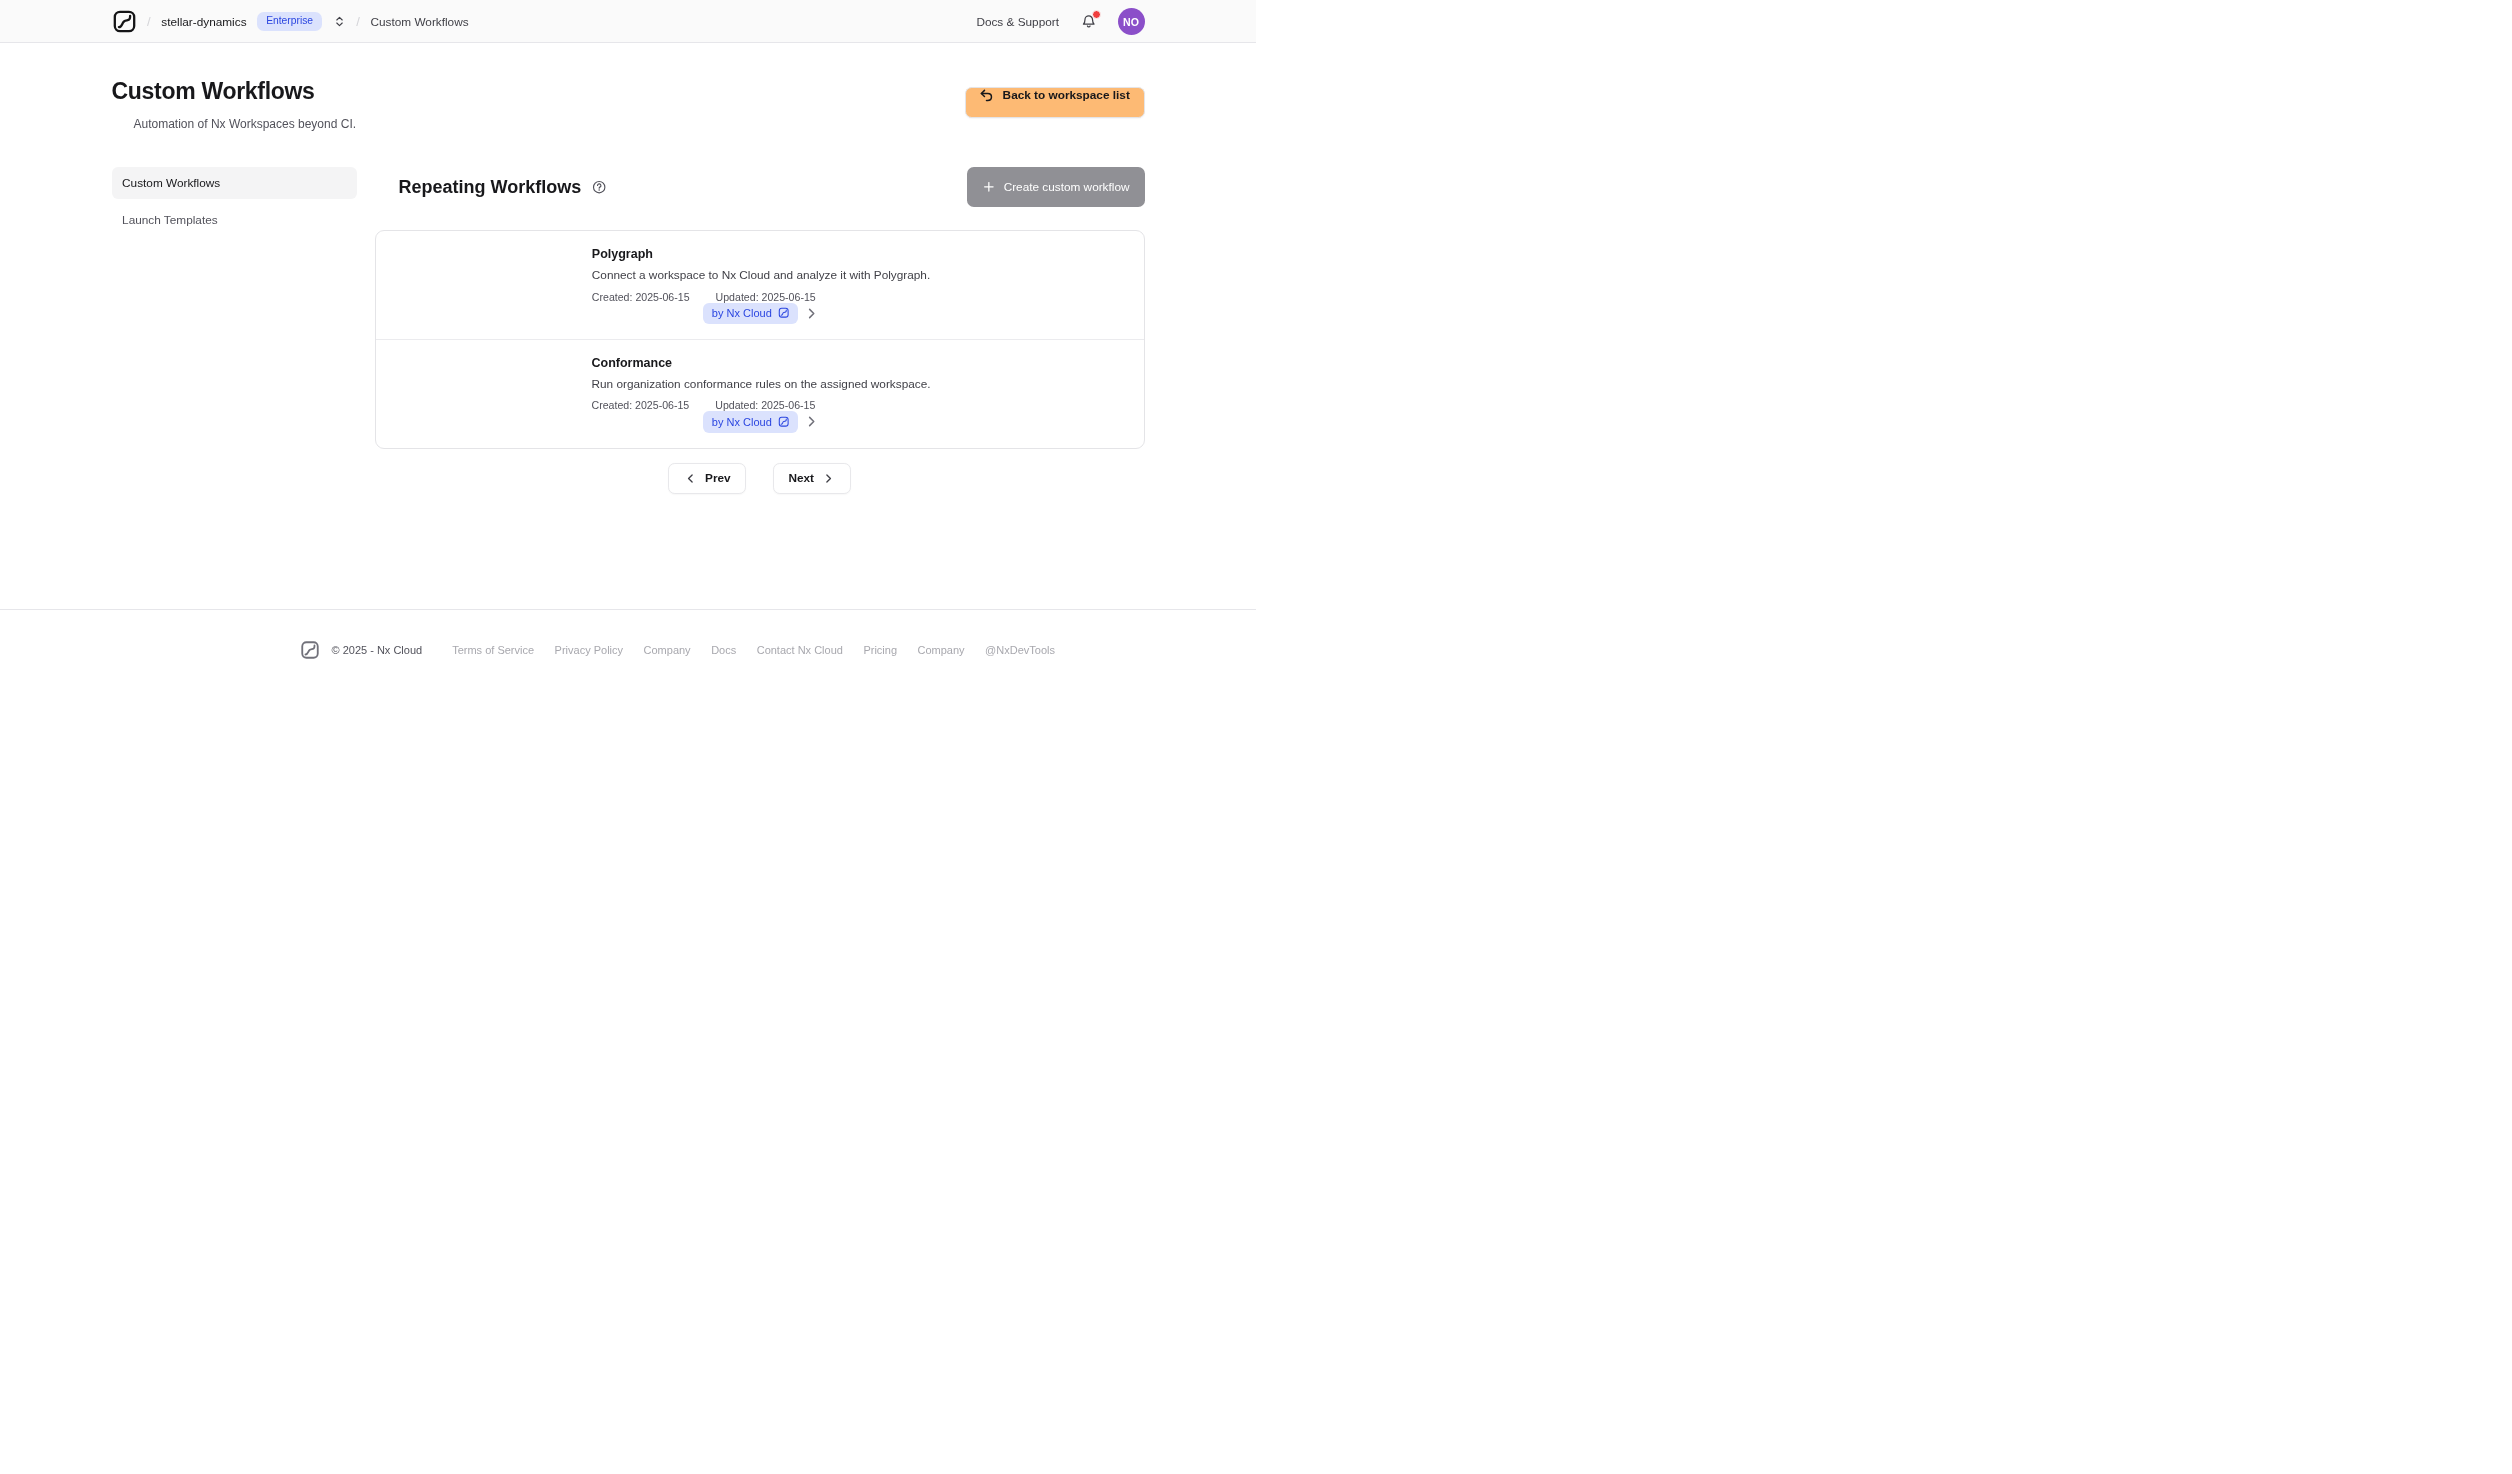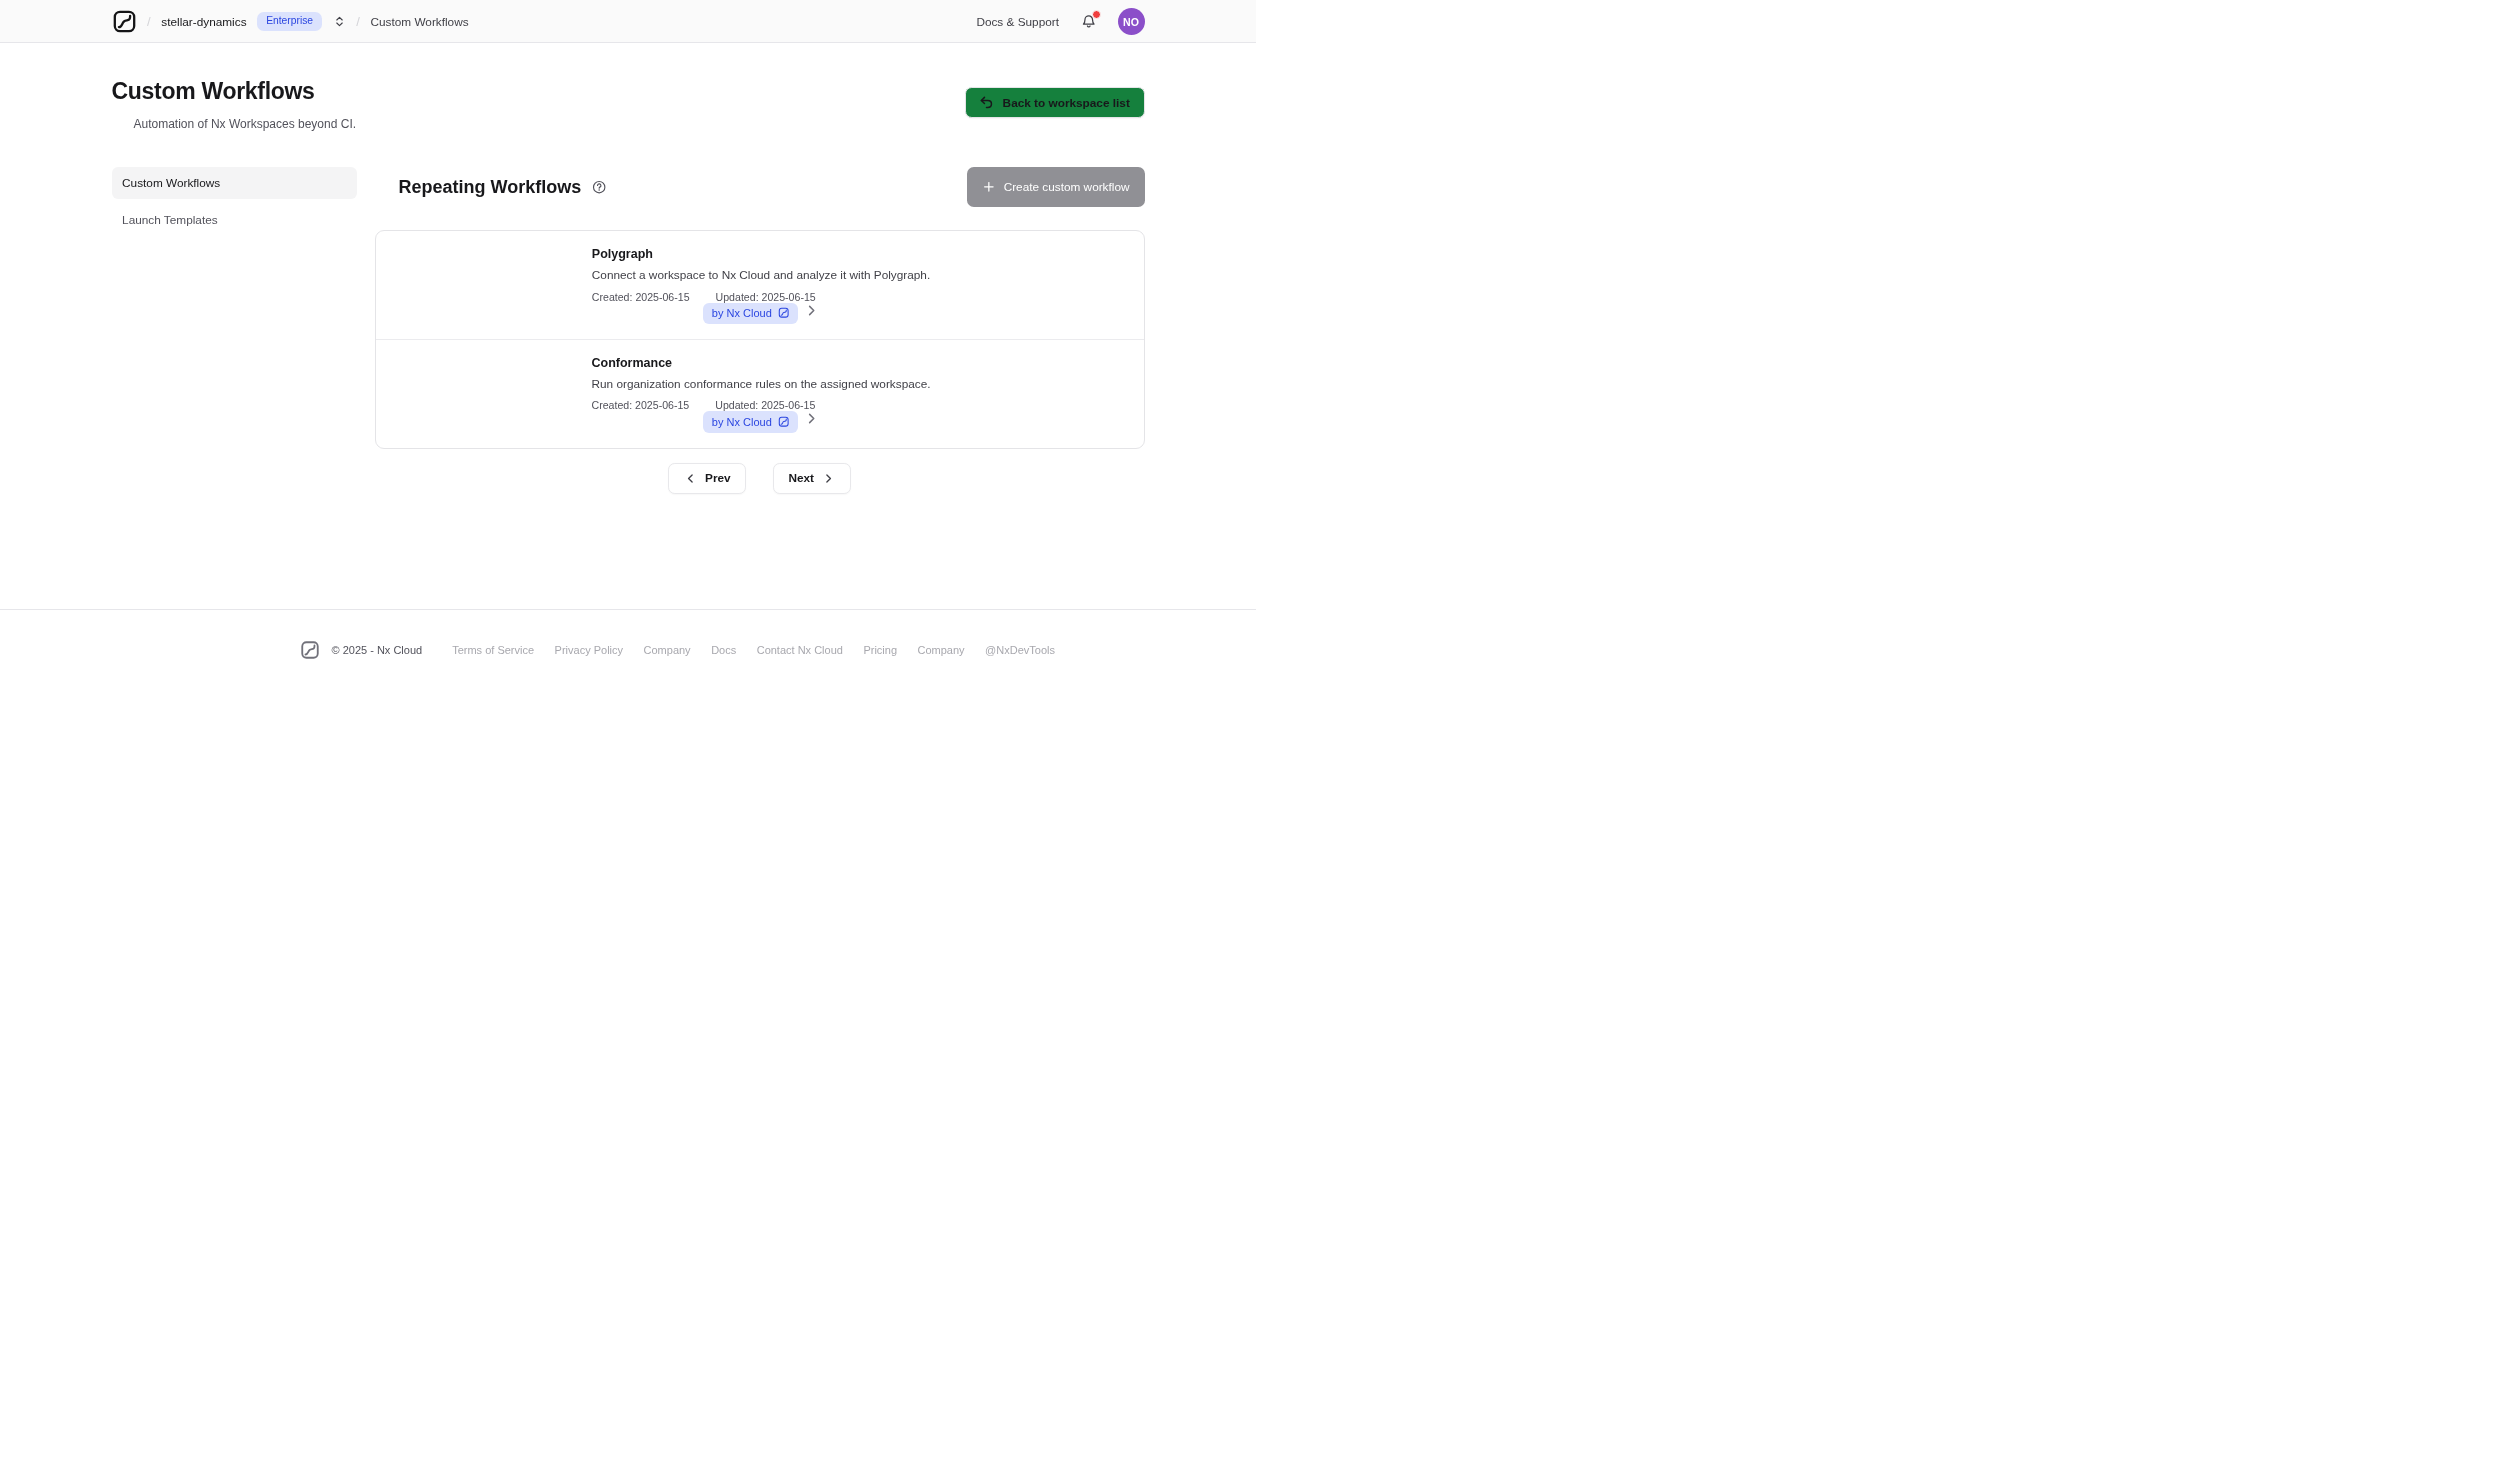--- a/index.html
+++ b/index.html
@@ -27,22 +27,22 @@
   .bell-wrap svg { width:17.5px; height:17.5px; }
   .notif-dot { position:absolute; top:-2.3px; right:-3.8px; width:9px; height:9px;
     background:#f03e3e; border-radius:50%; border:1.5px solid #fafafa; }
   .avatar { width:27px; height:27px; border-radius:50%; background:#8b4fc9; color:#fff;
     display:flex; align-items:center; justify-content:center; font-size:10.6px; font-weight:700; cursor:pointer; }
 
   
   .header-row { display:flex; justify-content:space-between; align-items:flex-start; padding-top:35px; }
   .page-title { font-size:23px; font-weight:700; letter-spacing:-0.3px; color:#18181b; }
   .subtitle { margin-top:12px; font-size:12px; color:#52525b;margin-left:22px; }
-  .btn-back { margin-top:9px; display:inline-flex; align-items:center; gap:8.4px; height:31px;
-    padding:0 13.7px; background:#15803d; border:0.8px solid #e4e4e7; border-radius:6.8px;
+  .btn-back { margin-top:9px; display:inline-flex; gap:8.4px; height:31px;
+    padding:0 13.7px; background:#fdba74; border:0.8px solid #e4e4e7; border-radius:6.8px;
     font-size:11.8px; font-weight:700; color:#18181b; cursor:pointer;
     box-shadow:0 0.8px 1.5px rgba(0,0,0,0.04); font-family:inherit; }
   .btn-back svg { width:15px; height:15px; }
 
   
   .content-row { display:flex; gap:18px; margin-top:36px; }
   .sidebar { width:245px; flex-shrink:0; display:flex; flex-direction:column; gap:4.6px; }
   .side-item { height:32px; display:flex; align-items:center; padding:0 10.6px; border-radius:6px;
     font-size:11.8px; color:#52525b; cursor:pointer; }
   .side-item.active { background:#f4f4f5; color:#18181b; }
@@ -57,21 +57,21 @@
     font-weight:500; cursor:pointer; font-family:inherit; }
   .btn-create svg { width:13.7px; height:13.7px; }
 
   .cards { margin-top:23px; border:0.8px solid #e4e4e7; border-radius:9px; background:#fff; overflow:hidden; }
   .wrow { display:flex; align-items:center; justify-content:space-between;
     padding:15px 12px 15px 15px; cursor:pointer;flex-direction:column; }
   .wrow + .wrow { border-top:0.8px solid #ebebee; }
   .wname { font-size:12.5px; font-weight:600; color:#18181b; line-height:16.7px; }
   .wdesc { margin-top:5.3px; font-size:11.8px; color:#3f3f46; line-height:15px; }
   .wdates { margin-top:7.6px; display:flex; gap:26px; font-size:10.6px; color:#52525b; line-height:12px; }
-  .wmeta { display:flex; gap:6px; flex-shrink:0; }
+  .wmeta { display:flex; align-items:center; gap:6px; flex-shrink:0; }
   .badge-nx { display:inline-flex; align-items:center; gap:6px; background:#dbe2fd; color:#2b46e0;
     border-radius:6px; padding:4.6px 9px; font-size:11px; font-weight:500; cursor:pointer; }
   .badge-nx svg { width:11.4px; height:11.4px; }
   .chev { color:#71717a; display:flex; }
   .chev svg { width:15px; height:15px; }
 
   .pagination { margin-top:14.4px; display:flex; justify-content:center; gap:27px; }
   .btn-page { height:31px; padding:0 14.4px; display:inline-flex; align-items:center; gap:8.4px;
     background:#fff; border:0.8px solid #e8e8eb; border-radius:6.8px; font-size:11.8px; font-weight:700;
     color:#18181b; cursor:pointer; box-shadow:0 0.8px 1.5px rgba(0,0,0,0.03); font-family:inherit; }

